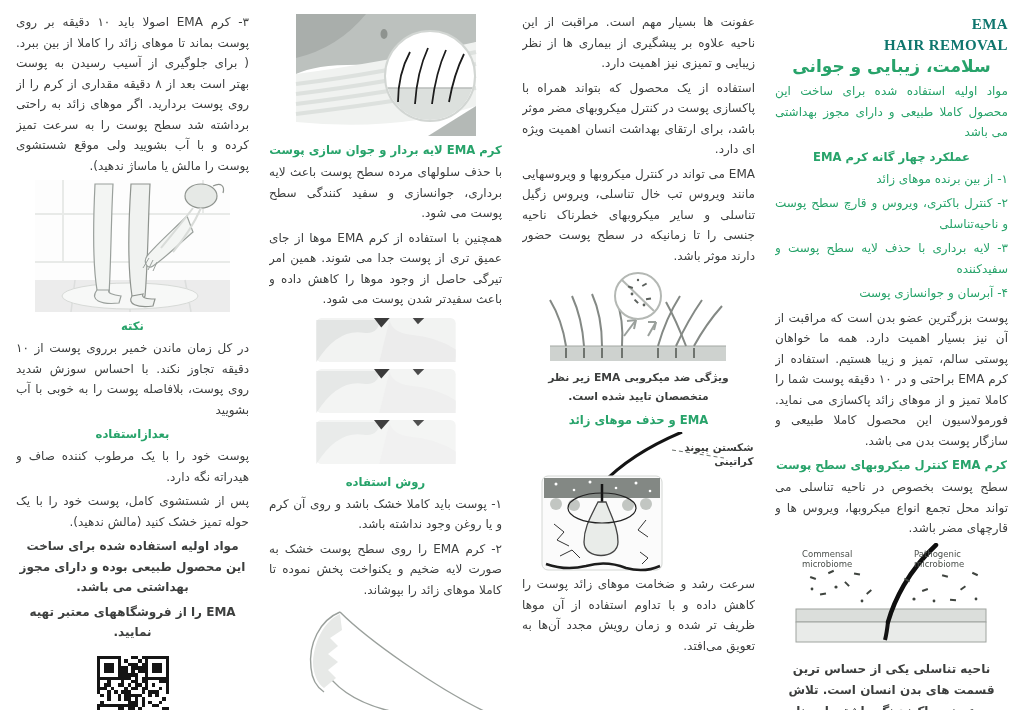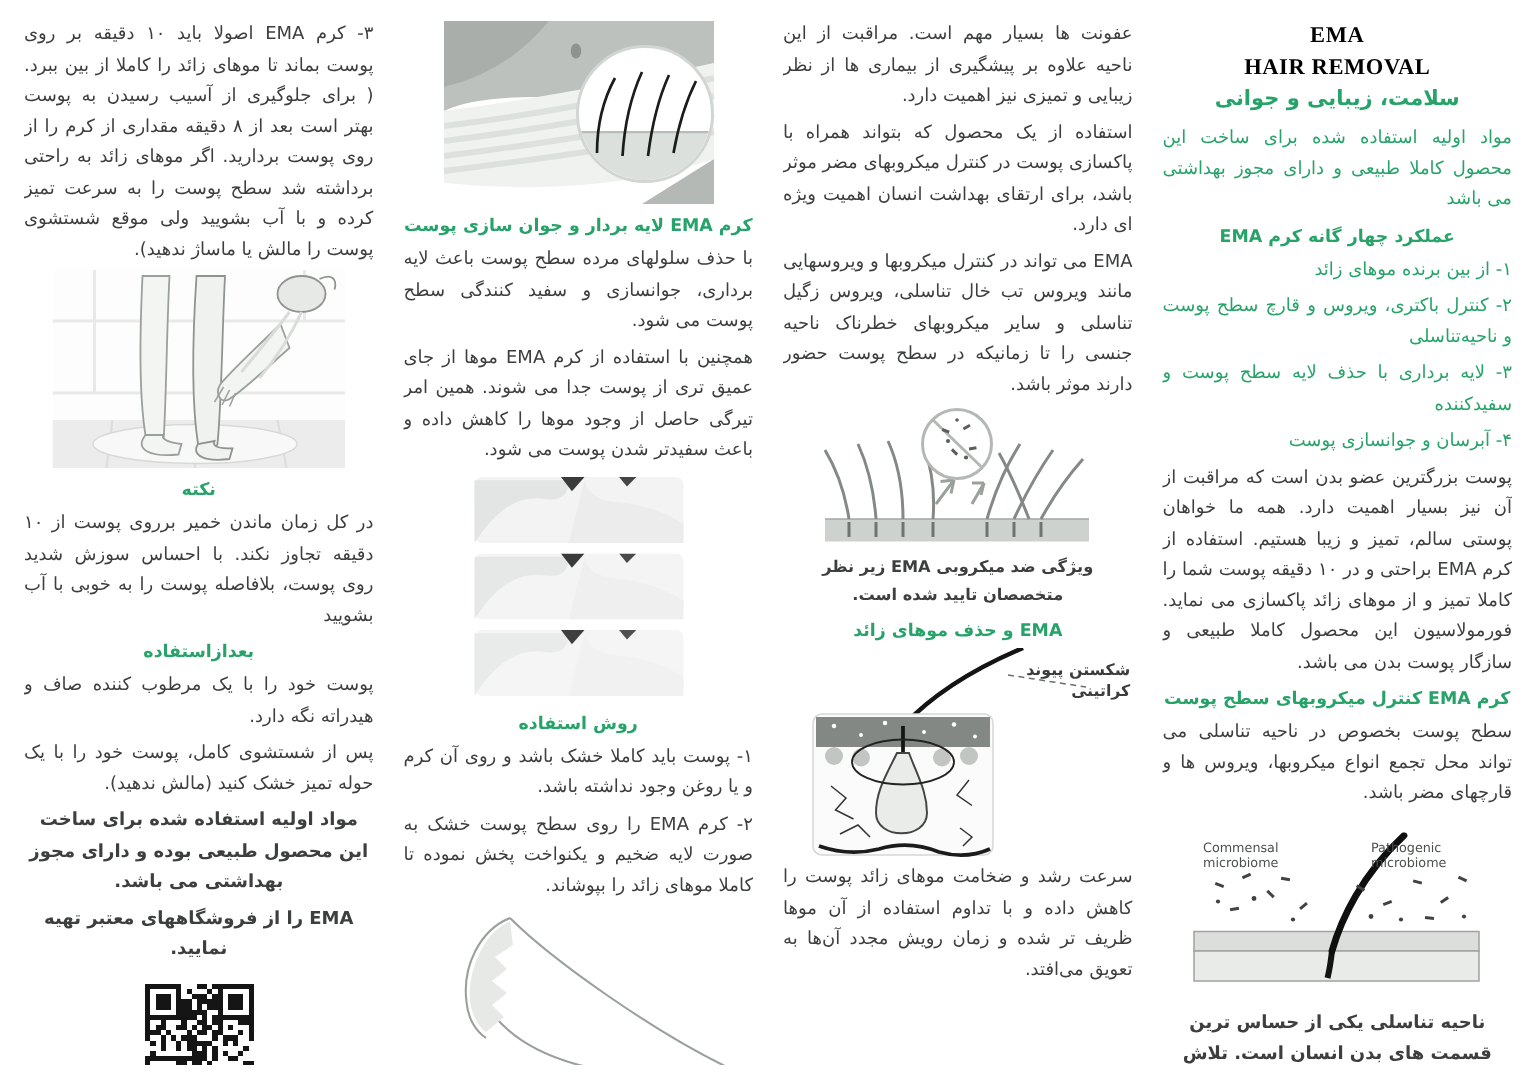--- a/index.html
+++ b/index.html
@@ -13,22 +13,22 @@
     padding:12px 16px;box-sizing:border-box;height:100%;
   }
   .col{width:233px;flex:0 0 auto;direction:rtl;overflow:hidden;}
   p{margin:0 0 4px;font-size:12px;line-height:20.5px;text-align:justify;}
   .green{color:#27a36a;}
   .heading{font-size:11.6px;font-weight:bold;color:#27a36a;margin:3px 0 2px;line-height:20px;text-align:center;}
   .centered{text-align:center;text-align-last:center;}
   .bold{font-weight:bold;}
   .brand{text-align:center;margin:2px 0 4px;}
   .brand-line{font-family:"Liberation Serif","DejaVu Serif",serif;font-weight:bold;
-    font-size:15px;line-height:21px;color:#000000;letter-spacing:.4px;direction:ltr;}
-  .tagline{font-size:14px;font-weight:bold;color:#27a36a;line-height:21px;}
+    font-size:15px;line-height:21px;color:#0f766e;letter-spacing:.4px;direction:ltr;text-align:right;}
+  .tagline{font-size:17px;font-weight:bold;color:#27a36a;line-height:21px;}
   figure{margin:4px auto;text-align:center;position:relative;padding:0;}
   .photo-strip{display:flex;flex-direction:column;align-items:center;gap:7px;margin:8px 0;}
   .micro-label{position:absolute;width:60px;font-size:8.5px;line-height:10px;
     color:#4b504c;text-align:left;direction:ltr;font-family:"DejaVu Sans",sans-serif;}
   .follicle-label{position:absolute;top:8px;left:148px;width:82px;font-size:10.5px;
     font-weight:bold;color:#3b3d3c;text-align:right;direction:rtl;line-height:14px;}
   .caption{font-size:10.8px;font-weight:bold;text-align:center;text-align-last:center;
     line-height:19px;margin:2px auto 4px;max-width:195px;}
   .site{font-family:"Liberation Serif","DejaVu Serif",serif;font-weight:bold;
     font-size:13.5px;color:#222;text-align:left;direction:ltr;margin-top:2px;}
@@ -49,21 +49,21 @@
       <p class="green">مواد اولیه استفاده شده برای ساخت این محصول کاملا طبیعی و دارای مجوز بهداشتی می باشد</p>
       <div class="heading">عملکرد چهار گانه کرم EMA</div>
       <p class="green">۱- از بین برنده موهای زائد</p>
       <p class="green">۲- کنترل باکتری، ویروس و قارچ سطح پوست و ناحیه‌تناسلی</p>
       <p class="green">۳- لایه برداری با حذف لایه سطح پوست و سفیدکننده</p>
       <p class="green">۴- آبرسان و جوانسازی پوست</p>
       <p>پوست بزرگترین عضو بدن است که مراقبت از آن نیز بسیار اهمیت دارد. همه ما خواهان پوستی سالم، تمیز و زیبا هستیم. استفاده از کرم EMA براحتی و در ۱۰ دقیقه پوست شما را کاملا تمیز و از موهای زائد پاکسازی می نماید. فورمولاسیون این محصول کاملا طبیعی و سازگار پوست بدن می باشد.</p>
       <div class="heading">کرم EMA کنترل میکروبهای سطح پوست</div>
       <p>سطح پوست بخصوص در ناحیه تناسلی می تواند محل تجمع انواع میکروبها، ویروس ها و قارچهای مضر باشد.</p>
 
-      <figure style="width:215px;height:110px;margin:16px auto 6px;">
+      <figure style="width:215px;height:110px;margin:4px auto 6px;">
         <span class="micro-label" style="left:18px;top:6px;">Commensal microbiome</span>
         <span class="micro-label" style="left:130px;top:6px;">Pathogenic microbiome</span>
         <svg viewBox="0 0 215 110" width="215" height="110">
           <rect x="12" y="66" width="190" height="13" fill="#dbdedb" stroke="#9fa49f" stroke-width="1"></rect>
           <rect x="12" y="79" width="190" height="20" fill="#e9ebe9" stroke="#9fa49f" stroke-width="1"></rect>
           <path d="M104,79 C103,88 102,93 101,97" stroke="#141414" stroke-width="4" fill="none"></path>
           <path d="M104,79 C110,58 124,28 152,2" stroke="#0f0f0f" stroke-width="4.5" fill="none" stroke-linecap="round"></path>
           <g fill="#3f443f">
             <rect x="26" y="34" width="6" height="2" transform="rotate(20 29 35)"></rect>
             <rect x="44" y="28" width="6" height="2" transform="rotate(-25 47 29)"></rect>

